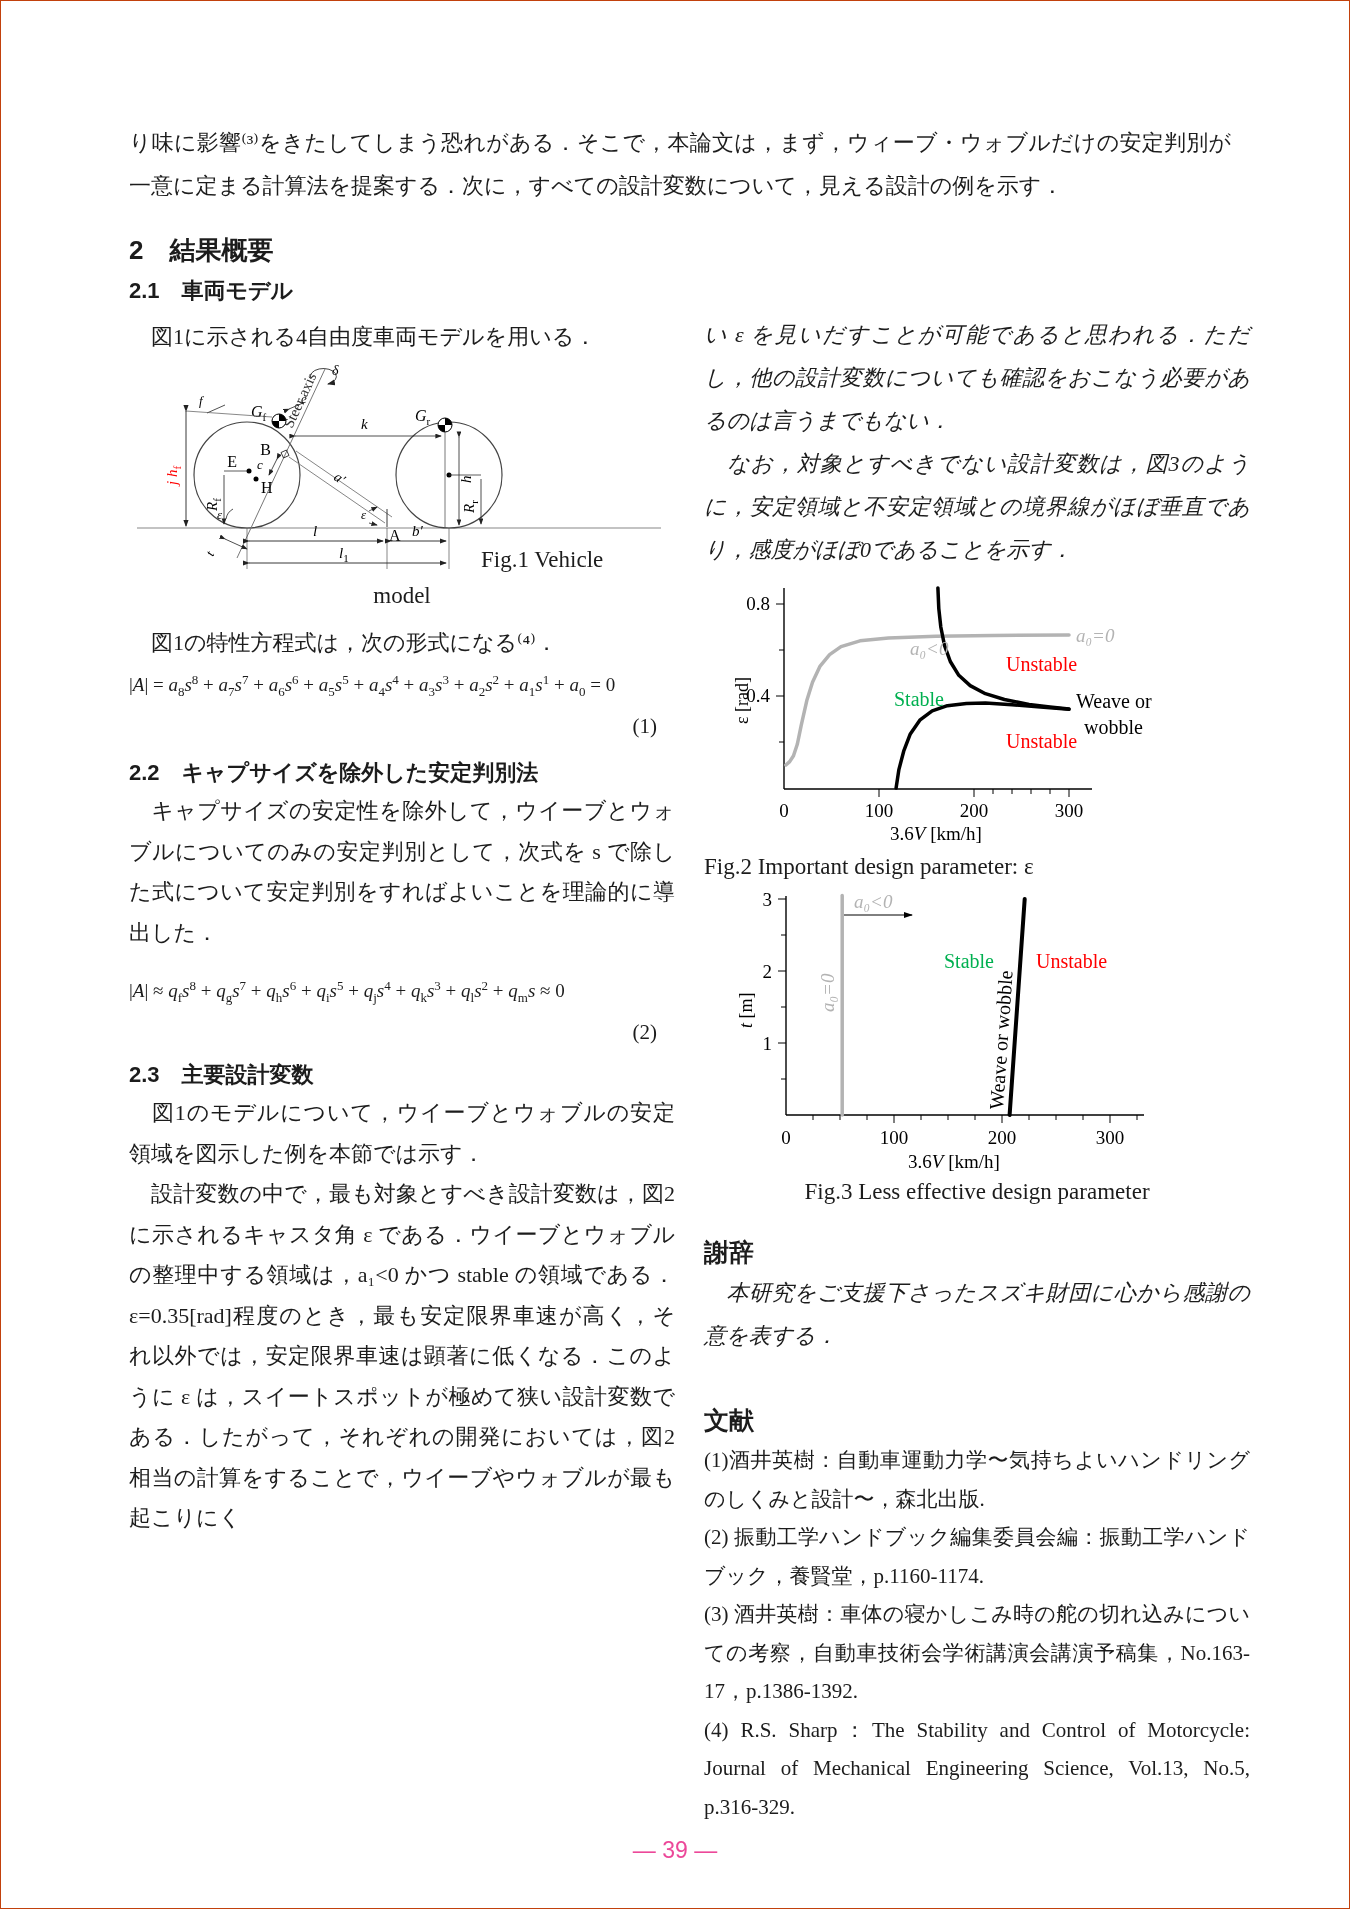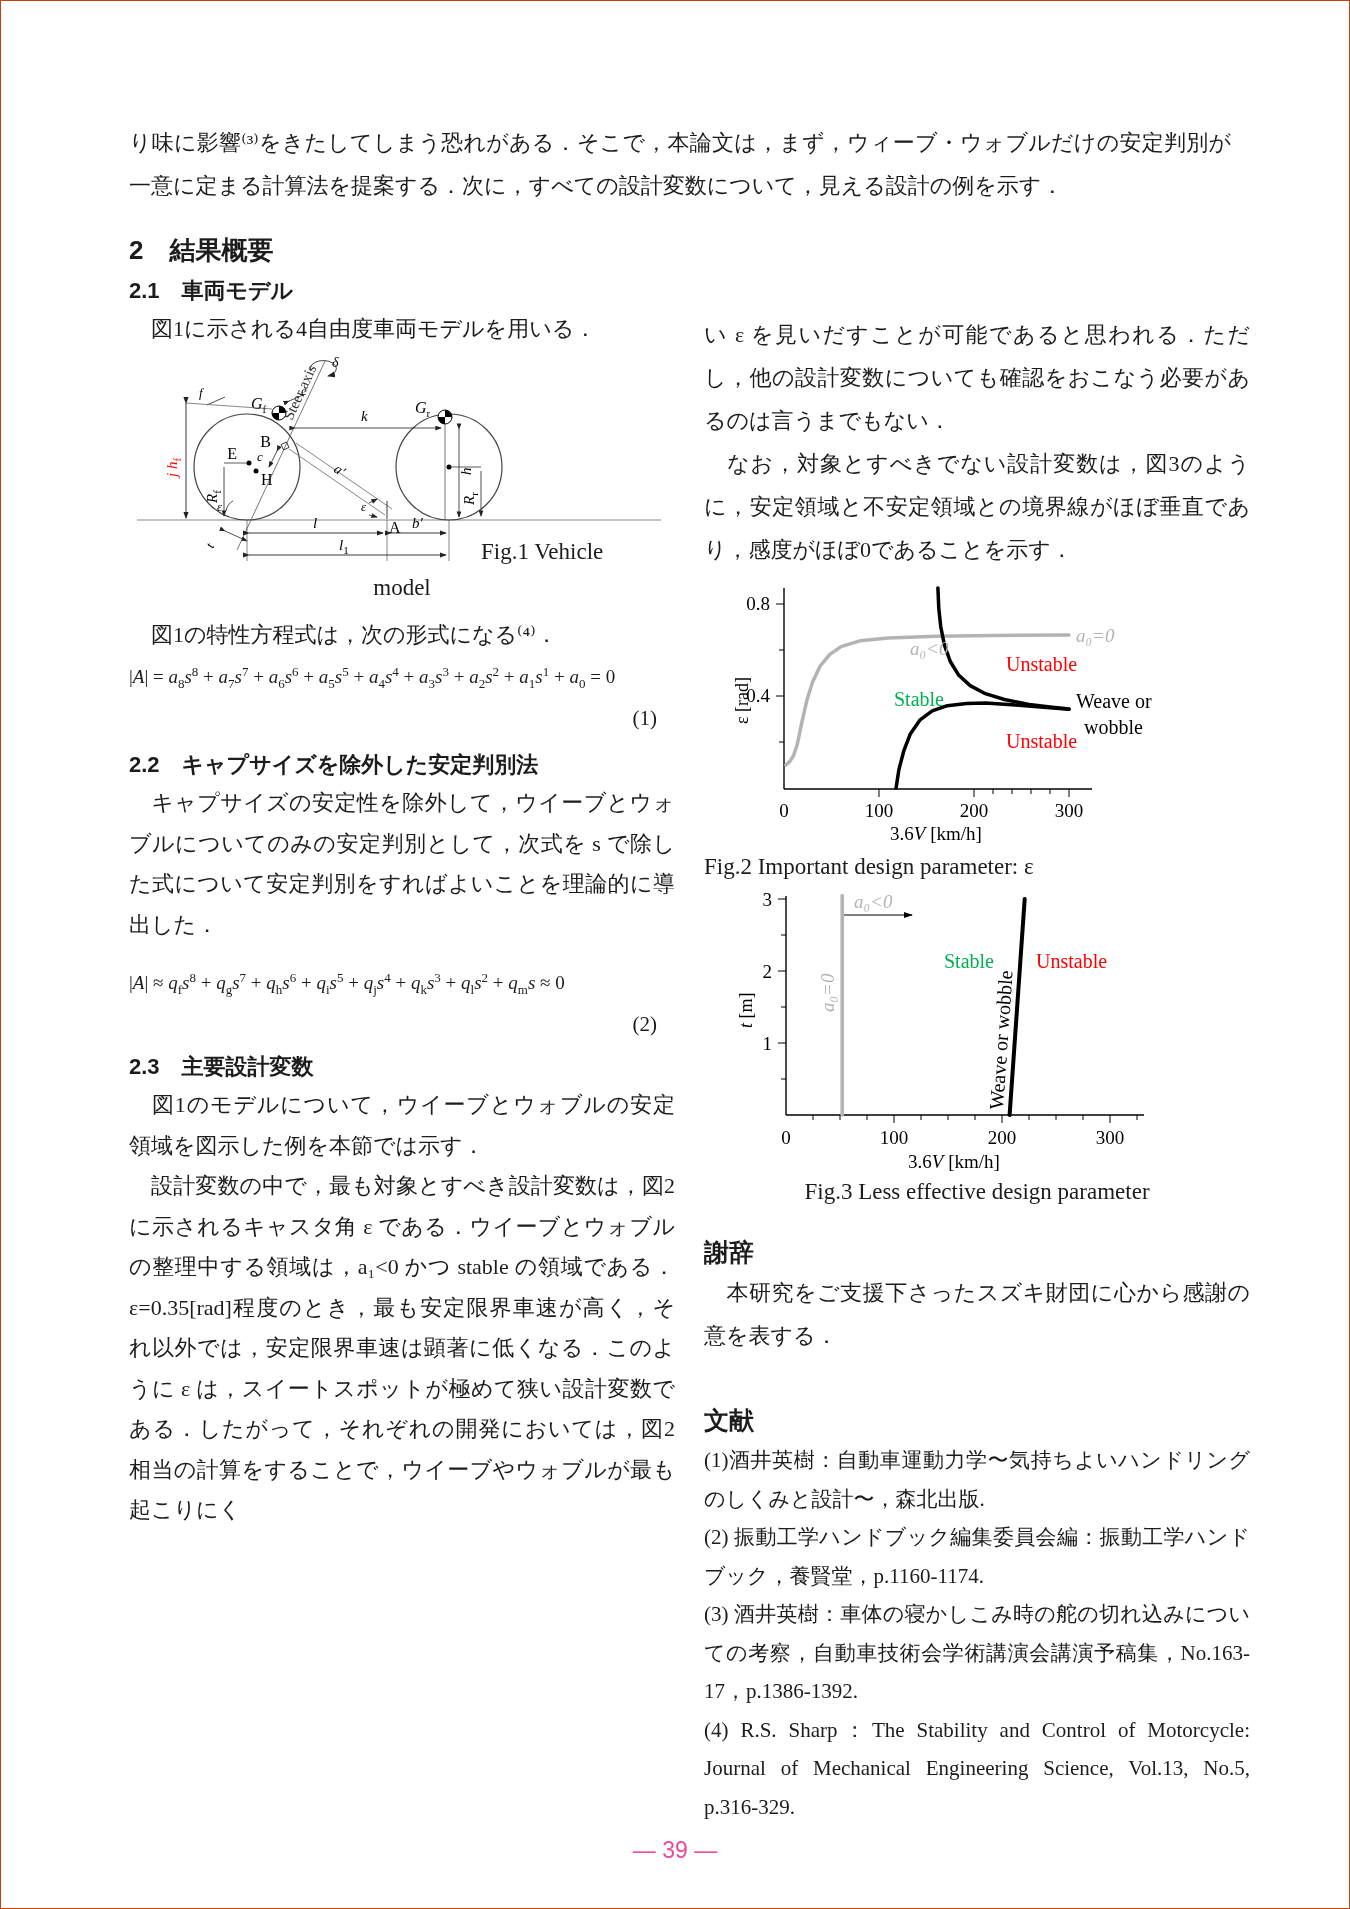--- a/index.html
+++ b/index.html
@@ -11,21 +11,21 @@
   .intro{position:absolute;left:128px;top:98px;width:1102px;
     font-size:22px;line-height:43px;text-align:justify;}
   .col{position:absolute;top:230px;width:546px;}
   .col-left{left:128px;}
   .col-right{left:703px;}
   .h2{font-family:"Liberation Sans","DejaVu Sans",sans-serif;font-weight:bold;
     font-size:26px;line-height:38px;margin:0;}
   .h3{font-family:"Liberation Sans","DejaVu Sans",sans-serif;font-weight:bold;
     font-size:22px;line-height:32px;margin:0;}
   .para{font-size:22px;line-height:40.5px;text-align:justify;margin:0;}
-  .rpara{font-size:22px;line-height:43px;text-align:justify;margin:0;}
+  .rpara{font-size:22px;line-height:43px;text-align:justify;margin:0;font-style:italic;}
   .eq{font-size:19px;line-height:34px;margin:0;white-space:nowrap;}
   .eq i{font-family:"Liberation Serif",serif;}
   .eq sub,.eq sup{font-size:13px;}
   .eqnum{font-size:21px;line-height:34px;text-align:right;padding-right:18px;margin:0;}
   .figwrap{position:relative;}
   .figcap{font-size:23px;line-height:30px;margin:0;}
   .refs p{font-size:21px;line-height:38.5px;text-align:justify;margin:0;}
   .footer{position:absolute;left:0;top:1836px;width:100%;text-align:center;
     font-family:"Liberation Sans","DejaVu Sans",sans-serif;font-size:23px;color:#ec4899;}
   svg text{font-family:"Liberation Serif","DejaVu Serif",serif;}
@@ -33,21 +33,21 @@
 </head>
 <body>
 
 <div class="page">
 
   <p class="intro">り味に影響⁽³⁾をきたしてしまう恐れがある．そこで，本論文は，まず，ウィーブ・ウォブルだけの安定判別が一意に定まる計算法を提案する．次に，すべての設計変数について，見える設計の例を示す．</p>
 
   <div class="col col-left">
     <h2 class="h2">2　結果概要</h2>
     <h3 class="h3" style="margin-top:6px;">2.1　車両モデル</h3>
-    <p class="para" style="margin-top:2px;">　図1に示される4自由度車両モデルを用いる．</p>
+    <p class="para" style="margin-top:10px;">　図1に示される4自由度車両モデルを用いる．</p>
 
     <div class="figwrap" style="height:256px;margin-top:5px;">
       <svg width="546" height="232" viewBox="0 0 546 232">
         <defs>
           <marker id="ah" markerWidth="9" markerHeight="8" refX="7" refY="3" orient="auto">
             <path d="M0,0 L8,3 L0,6 Z" fill="#222"></path>
           </marker>
         </defs>
 
         <line x1="8" y1="165" x2="532" y2="165" stroke="#888" stroke-width="1.2"></line>

